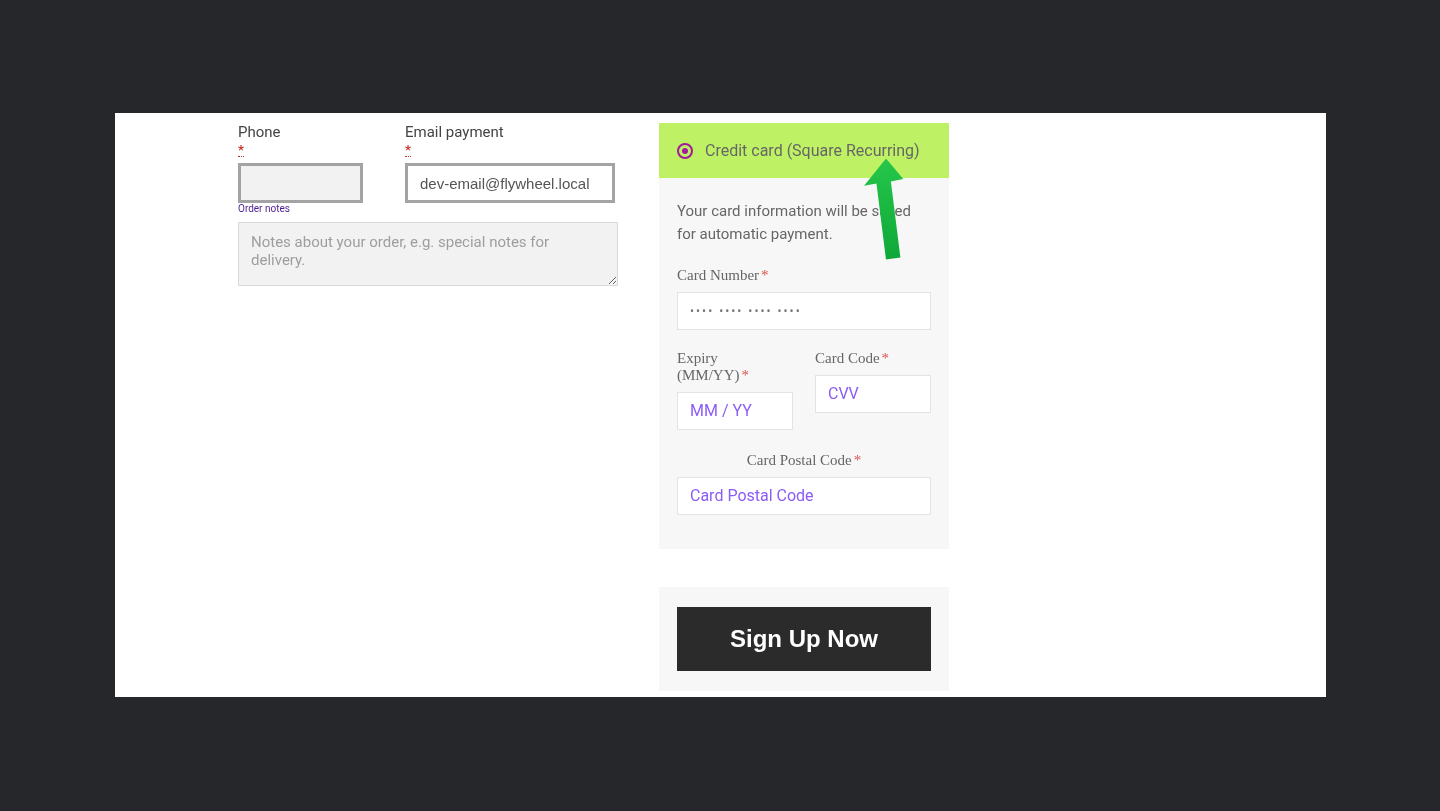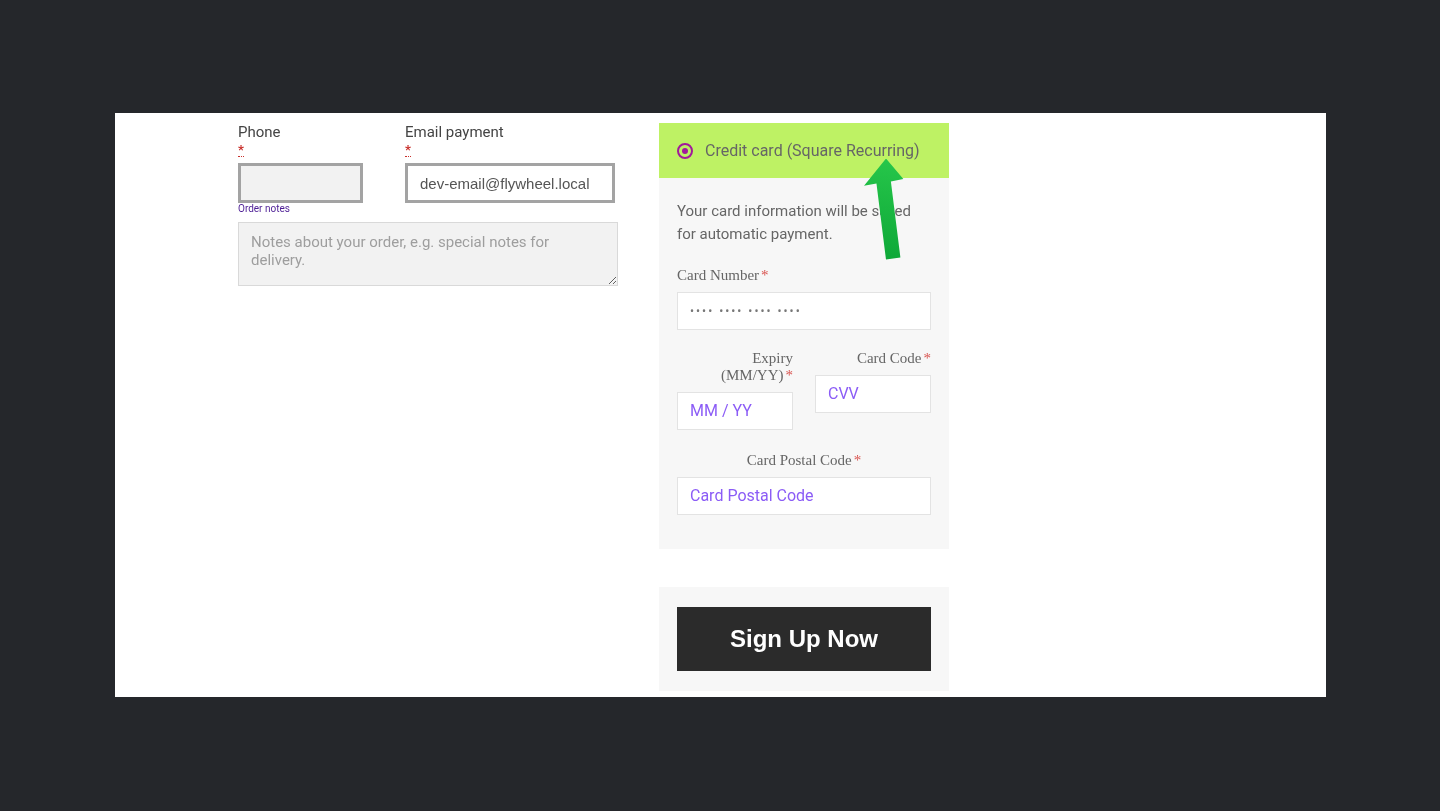--- a/index.html
+++ b/index.html
@@ -146,21 +146,20 @@
   letter-spacing: 1px;
   width: 100%;
   display: flex;
   align-items: center;
 }
 .cc-input.placeholder { color: #8b5cf6; letter-spacing: 0; }
 .cc-row {
   display: flex;
   gap: 22px;
   margin-top: 20px;
-  text-align: right;
 }
 .cc-col { flex: 1; }
 .cc-block { margin-top: 22px; text-align: center; }
 .signup-wrap {
   margin-top: 38px;
   background: #f7f7f7;
   padding: 20px 18px;
 }
 .signup-btn {
   width: 100%;

